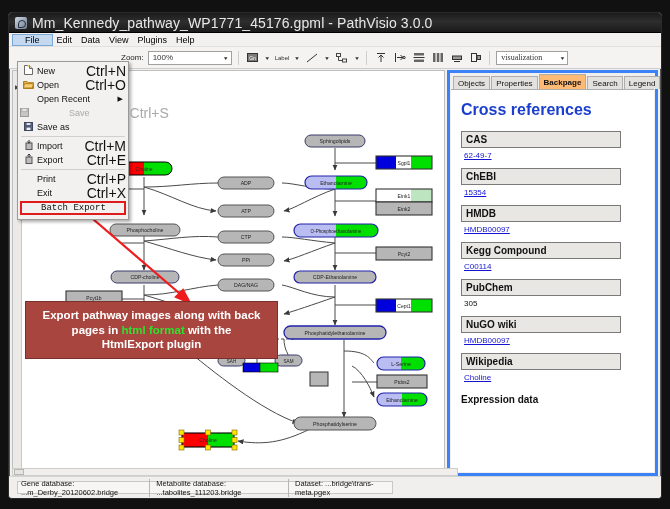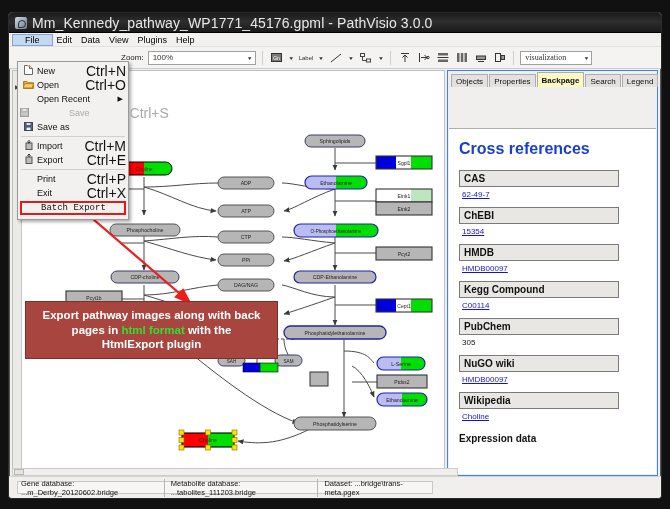--- a/index.html
+++ b/index.html
@@ -50,21 +50,21 @@
     height:22px; background:#f4f3f1; display:flex; align-items:center;
     border-bottom:1px solid #cdcdcd; padding-left:112px; gap:4px; position:relative;
   }
   .zoom-label { font-size:8px; color:#222; }
   .combo {
     height:14px; border:1px solid #a0a0a0; background:#fff;
     display:flex; align-items:center; justify-content:space-between;
     font-size:8px; color:#333; padding:0 2px 0 4px;
   }
   .combo .arrow { font-size:6px; color:#333; transform:scaleY(.8); }
-  #zoom-combo { width:108px; }
+  #zoom-combo { width:84px; }
   #vis-combo { width:72px;font-family:Liberation Serif, serif; }
   .tb-btn {
     width:15px; height:15px; display:flex; align-items:center; justify-content:center;
     font-size:8px; color:#333;
   }
   .tb-sep { width:1px; height:14px; background:#cfcfcf; margin:0 2px; }
   .drop-caret { font-size:6px; color:#333; width:7px; text-align:center; transform:scaleY(.8);}
   .tb-lbl { font-size:6px; color:#333; }
 
   
@@ -96,29 +96,29 @@
     border-right:1px solid #c8c8c8;
   }
   .canvas-bar-left .tri { position:absolute; left:2px; top:12px; font-size:6px; color:#444; }
 
   #pathway { position:absolute; left:9px; top:0; right:0; bottom:0; overflow:hidden; }
   #pathway svg { position:absolute; left:0; top:0; }
 
   
   #side {
     width:211px; background:#f0efed; margin:1px 3px 0 2px;
-    display:flex; flex-direction:column; border:1px solid #3b82f6;gap:41px;
+    display:flex; flex-direction:column; border:3px solid #3b82f6;
   }
   #side-tabs { display:flex; align-items:flex-end; height:16px; padding-left:3px; gap:1px;
     background:#f0efed; }
   .stab {
     font-size:8px; color:#111; padding:1px 4px 1px 4px; border:1px solid #aeaeae;
     border-bottom:none; background:#e3e1de; height:13px; line-height:11px;
   }
-  .stab.sel { background:#fef9c3; height:15px; line-height:13px; font-weight:bold; }
+  .stab.sel { background:#fdba74; height:15px; line-height:13px; font-weight:bold; }
   #side-body {
     flex:1; background:#fff; border-top:1px solid #aeaeae; margin:0 1px 1px 1px;
     padding:7px 10px 4px 10px; overflow:hidden; position:relative;
   }
   #xref-title { color:#1b3fcc; font-weight:bold; font-size:16px; margin:4px 0 12px 0; }
   .xref-head {
     border:1px solid #7a7a7a; background:#e9e7e4; font-weight:bold; font-size:10px;
     color:#111; padding:2px 4px; margin-top:8px; width:160px;
   }
   .xref-val { font-size:8px; margin:3px 0 0 3px; color:#1414d2; text-decoration:underline; }
@@ -128,21 +128,21 @@
   
   #statusbar {
     position:absolute; left:0; right:0; bottom:0; height:22px;
     background:#f0efed; display:flex; align-items:center;
     font-size:7.5px; color:#111; padding-left:8px;
     border-top:1px solid #d6d4d1;
   }
   #statusbar .sb-cell { border-left:1px solid #b5b5b5; padding:0 6px; }
   #statusbar .sb-cell:first-child { border-left:none; padding-left:3px;}
   #sb-inner { border:1px solid #c9c7c4; background:#f7f6f4; height:13px; display:flex;
-    align-items:center; width:416px; }
+    align-items:center; width:376px; }
   
   #hscroll { position:absolute; left:3px; bottom:22px; height:8px; width:446px; background:#f0efed;
     border:1px solid #cfcdca; display:flex; align-items:center; }
   #hscroll .nub { width:10px; height:6px; background:#e6e4e1; border:1px solid #b9b7b4; margin-left:1px;}
 
   
   #callout {
     position:absolute; left:12px; top:230px; width:253px; height:58px;
     background:#a8453f; border:1px solid #7b302c;
     color:#fff; font-weight:bold; font-size:11.5px; line-height:1.28;

